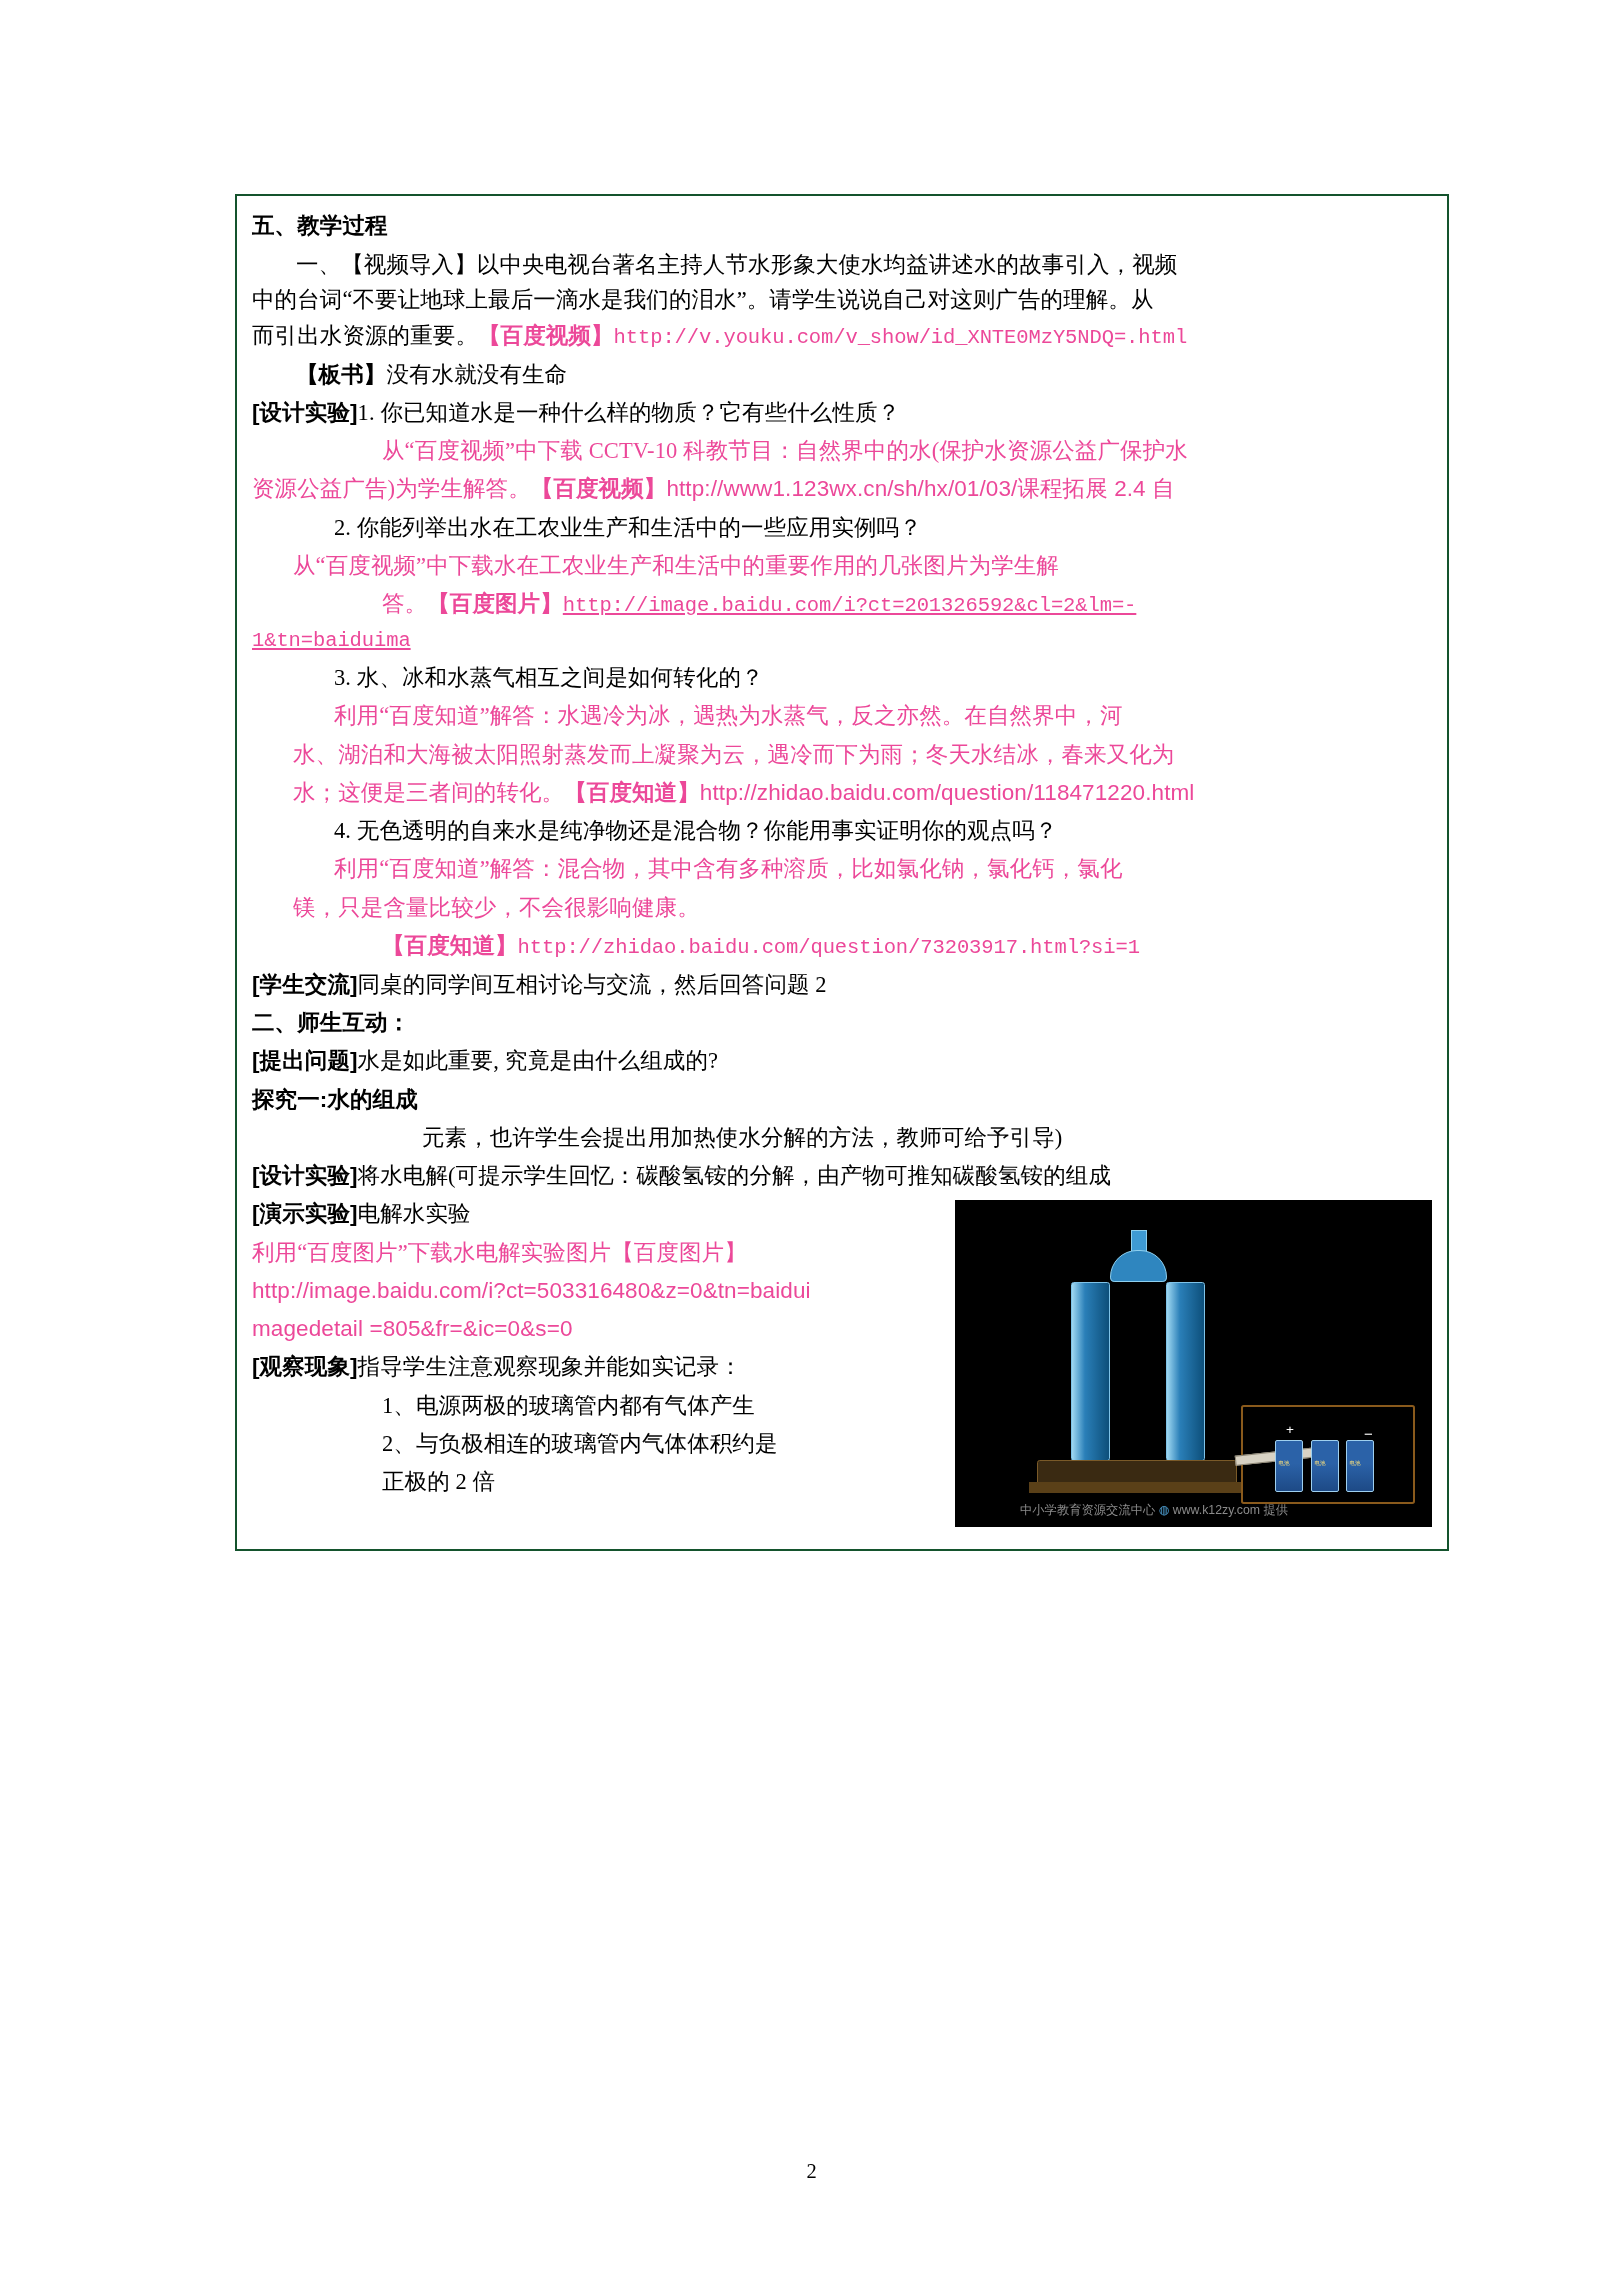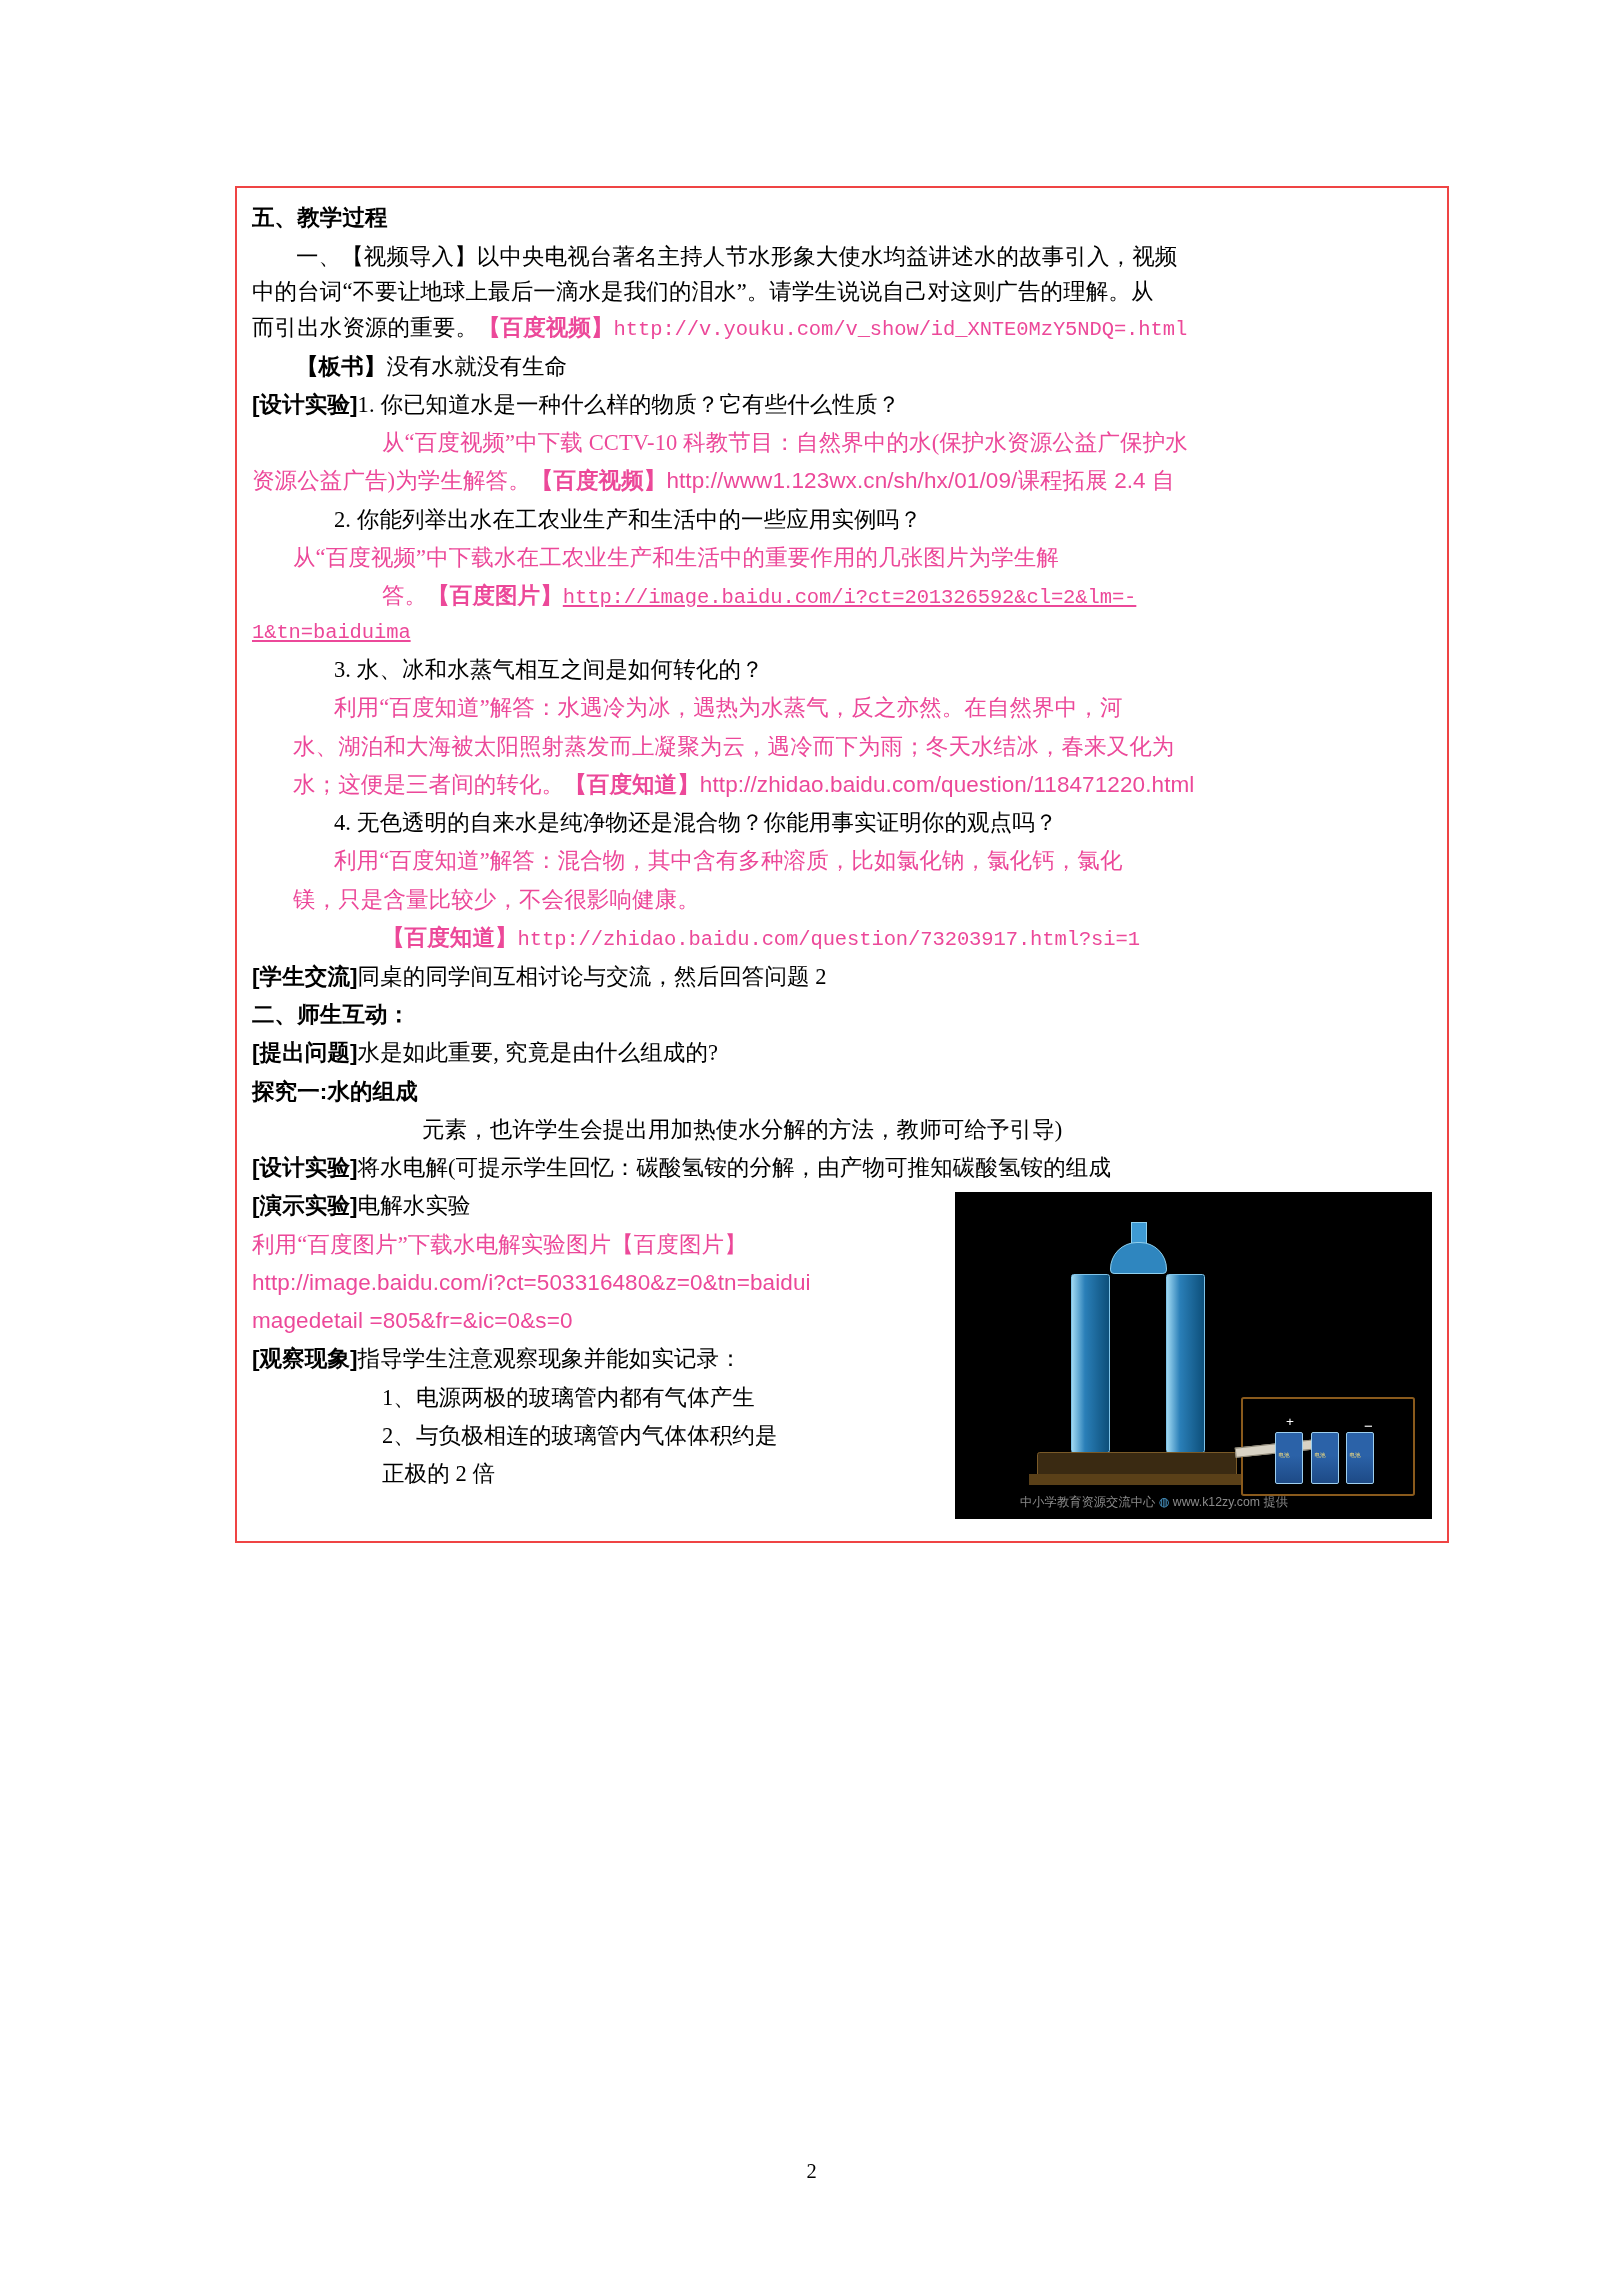--- a/index.html
+++ b/index.html
@@ -15,23 +15,23 @@
   .page {
     position: relative;
     width: 1623px;
     height: 2295px;
     background: #ffffff;
     box-sizing: border-box;
   }
   .doc-frame {
     position: absolute;
     left: 235px;
-    top: 186px;
+    top: 194px;
     width: 1214px;
-    border: 2px solid #ef4444;
+    border: 2px solid #14532d;
     box-sizing: border-box;
     padding: 12.3px 15px 17.7px 15px;
   }
   .ln {
     font-size: 22.5px;
     line-height: 1.58;
     margin: 0 0 2.7px 0;
     letter-spacing: 0.1px;
   }
   .sans {
@@ -191,21 +191,21 @@
     </p>
 
     <p class="ln">
       <span class="bold sans">[设计实验]</span><span>1. 你已知道水是一种什么样的物质？它有些什么性质？</span>
     </p>
 
     <p class="ln justify red pl-190">
       <span>从“百度视频”中下载 CCTV-10 科教节目：自然界中的水(保护水资源公益广保护水</span>
     </p>
     <p class="ln justify red">
-      <span>资源公益广告)为学生解答。</span><span class="bold sans">【百度视频】</span><span class="sans">http://www1.123wx.cn/sh/hx/01/09/课程拓展 2.4 自</span>
+      <span>资源公益广告)为学生解答。</span><span class="bold sans">【百度视频】</span><span class="sans">http://www1.123wx.cn/sh/hx/01/03/课程拓展 2.4 自</span>
     </p>
 
     <p class="ln pl-120">2. 你能列举出水在工农业生产和生活中的一些应用实例吗？</p>
 
     <p class="ln justify red pl-60">从“百度视频”中下载水在工农业生产和生活中的重要作用的几张图片为学生解</p>
     <p class="ln justify red pl-190">
       <span>答。</span><span class="bold sans">【百度图片】</span><span class="mono ul">http://image.baidu.com/i?ct=201326592&amp;cl=2&amp;lm=-</span>
     </p>
     <p class="ln red mono ul">1&amp;tn=baiduima</p>
 

